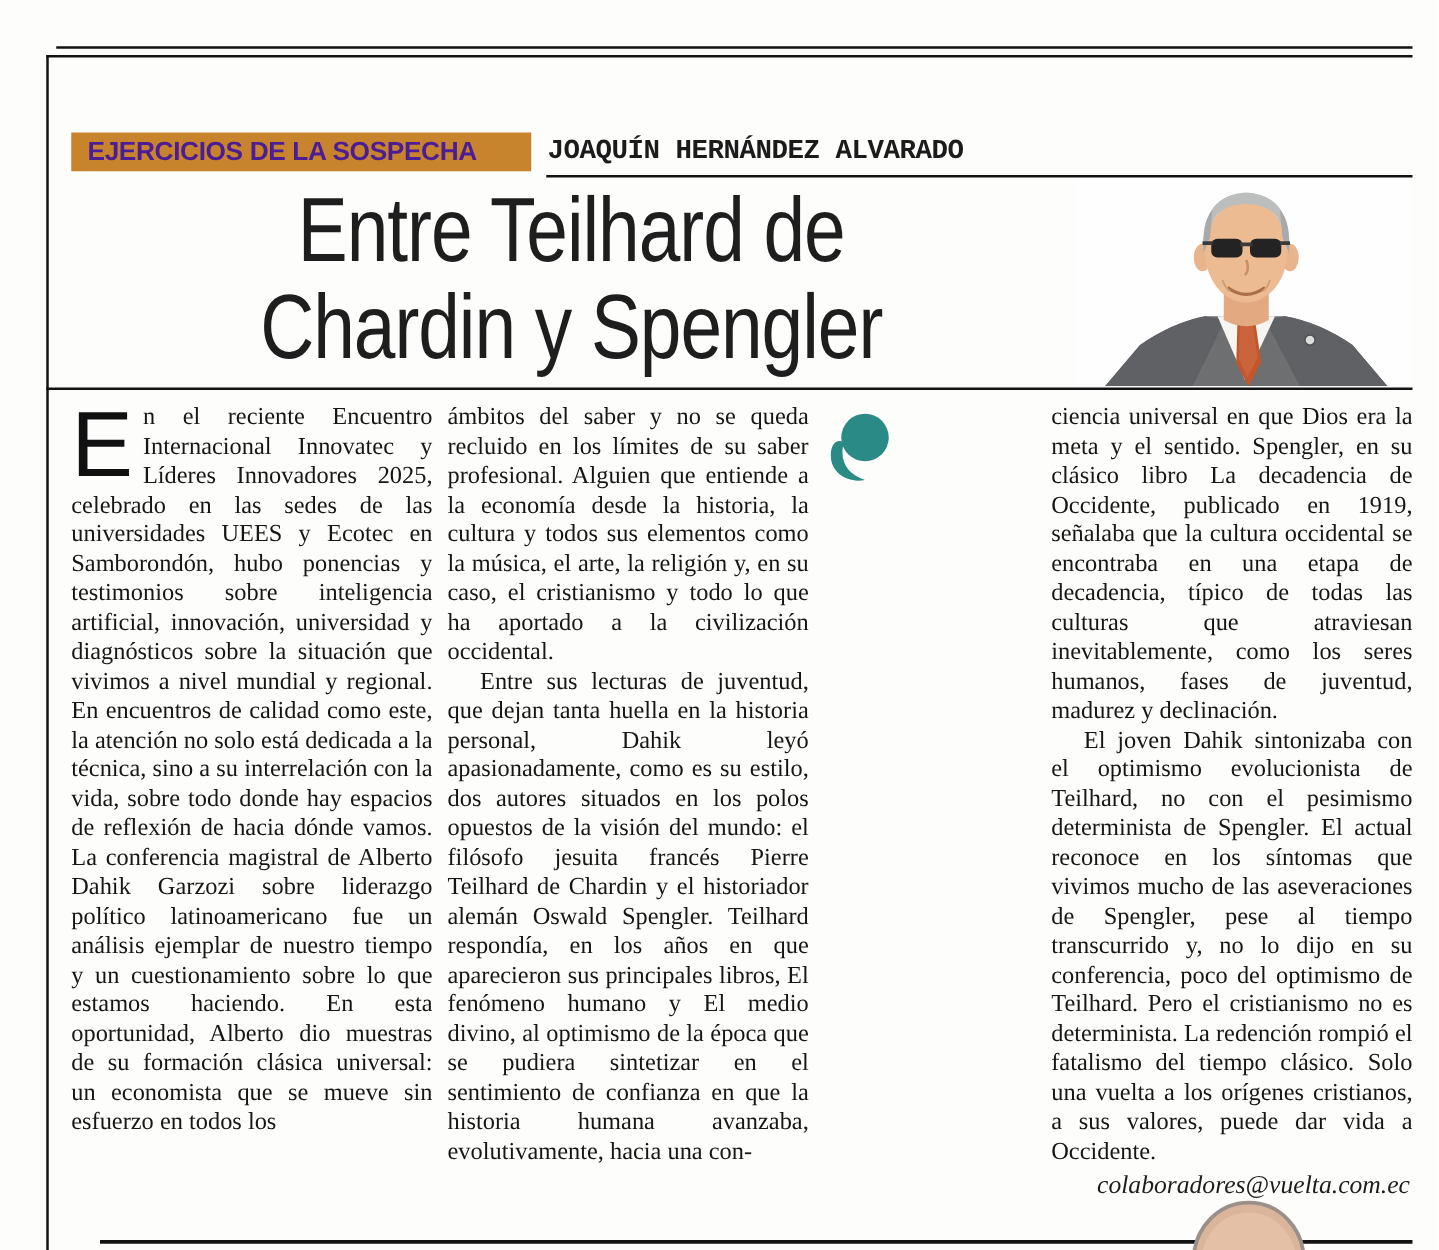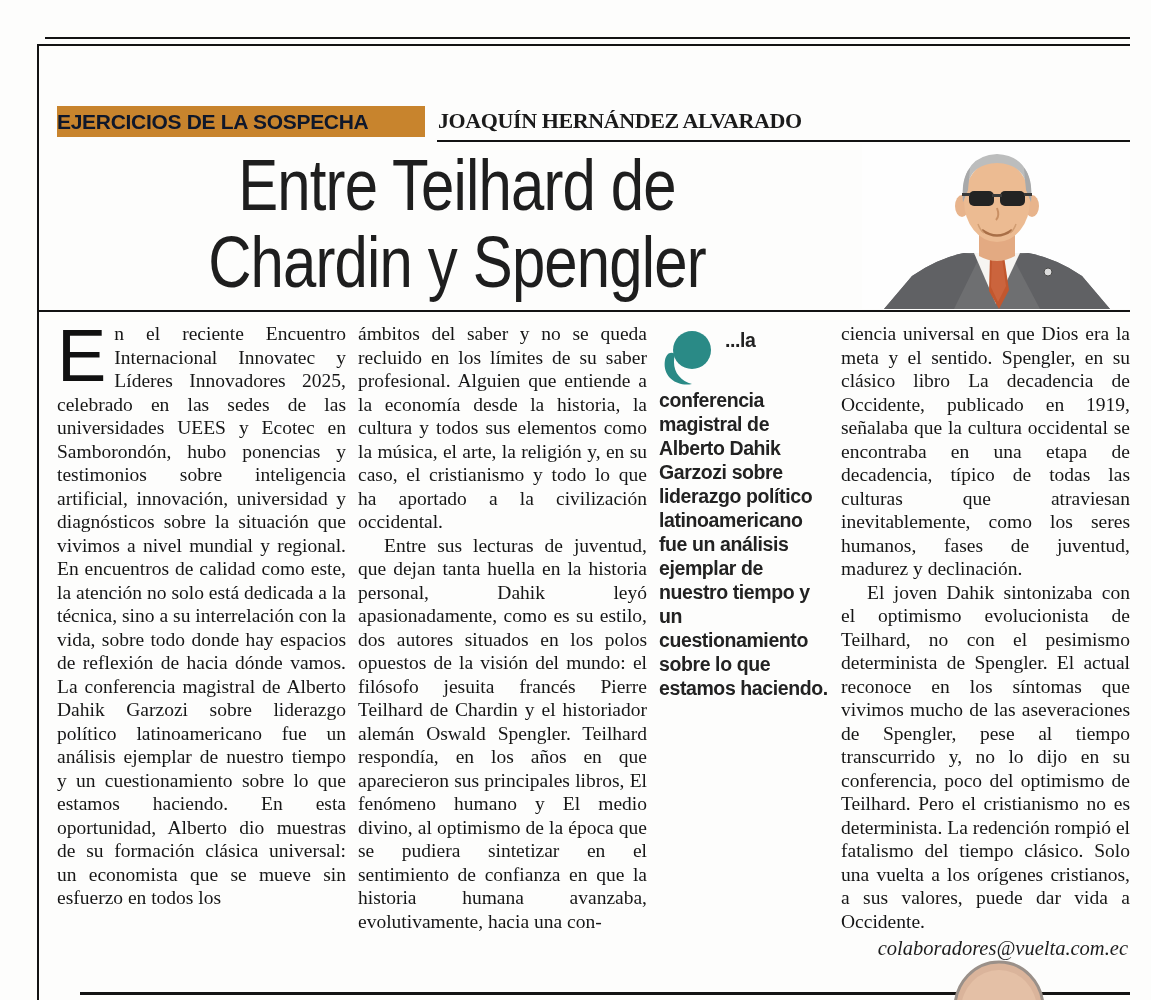--- a/index.html
+++ b/index.html
@@ -10,28 +10,28 @@
   .rule { position: absolute; background: #131313; }
   .top-rule-1   { left: 45px;  top: 37px;  width: 1085px; height: 2px; }
   .top-rule-2   { left: 37px;  top: 44px;  width: 1093px; height: 2px; }
   .left-rule    { left: 37px;  top: 44px;  width: 2px;    height: 956px; }
   .byline-rule  { left: 437px; top: 140px; width: 693px;  height: 2px; }
   .mid-rule     { left: 37px;  top: 310px; width: 1093px; height: 2px; }
   .bottom-rule  { left: 80px;  top: 992px; width: 1050px; height: 3px; z-index: 1; }
 
   .kicker {
     position: absolute; left: 57px; top: 106px; width: 368px; height: 31px;
-    background: #c8842d; color: #0f172a;
+    background: #c8842d; color: #4c1d95;
     font-family: "Liberation Sans", sans-serif; font-weight: 700;
-    font-size: 21px; line-height: 31px; 
+    font-size: 21px; line-height: 31px; padding-left: 13px;
     letter-spacing: -0.3px; white-space: nowrap;
   }
   .byline {
     position: absolute; left: 438px; top: 106px;
-    font-family: Liberation Serif, serif; font-weight: 700;
+    font-family: Liberation Mono, monospace; font-weight: 700;
     font-size: 22px; line-height: 30px; color: #1b1b1b; letter-spacing: -0.4px;
     white-space: nowrap;
   }
 
   .headline {
     position: absolute; left: 57px; top: 146px; width: 800px; height: 160px;
     font-family: "Liberation Sans", sans-serif; font-weight: 400;
     font-size: 73px; line-height: 77px; color: #1e1e1e; text-align: center;
     transform: scaleX(0.82); transform-origin: 50% 50%;
     letter-spacing: -1px; white-space: nowrap;
@@ -132,21 +132,20 @@
     <div class="col">
       <p>ámbitos del saber y  no se queda recluido en los límites de su saber profesional. Alguien que entiende a la economía desde la historia, la cultura y todos sus elementos como la música, el arte, la religión y, en su caso, el cristianismo y todo lo que ha aportado a la civilización occidental.</p>
       <p class="indent">Entre sus lecturas de juventud, que dejan tanta huella en la historia personal, Dahik leyó apasionadamente, como es su estilo, dos autores situados en los polos opuestos de la visión del mundo: el filósofo jesuita francés Pierre Teilhard de Chardin y el historiador alemán Oswald Spengler. Teilhard respondía, en los años en que aparecieron sus principales libros, El fenómeno humano y El medio divino, al optimismo de la época que se pudiera sintetizar en el sentimiento de confianza en que la historia humana avanzaba, evolutivamente, hacia una con-</p>
     </div>
 
     <div class="quote-col">
       <svg class="quote-icon" viewBox="0 0 60 56">
         <circle cx="33" cy="20" r="19" fill="#2a8a86"></circle>
         <path d="M16 24 C12 40 20 50 33 54 C18 57 3 47 6 30 C7.5 24 11 21 16 24 Z" fill="#2a8a86"></path>
       </svg>
-      <span>...la conferencia magistral de Alberto Dahik Garzozi sobre liderazgo político latinoamericano fue un análisis ejemplar de nuestro tiempo y un cuestionamiento sobre lo que estamos haciendo.</span>
     </div>
 
     <div class="col">
       <p>ciencia universal en que Dios era la meta y el sentido. Spengler, en su clásico libro La decadencia de Occidente, publicado en 1919, señalaba que la cultura occidental se encontraba en una etapa de decadencia, típico de todas las culturas que atraviesan inevitablemente, como los seres humanos, fases de juventud, madurez y declinación.</p>
       <p class="indent">El joven Dahik sintonizaba con el optimismo evolucionista de Teilhard, no con el pesimismo determinista de Spengler. El actual reconoce en los síntomas que vivimos mucho de las aseveraciones de Spengler, pese al tiempo transcurrido y, no lo dijo en su conferencia, poco del optimismo de Teilhard. Pero el cristianismo no es determinista. La redención rompió el fatalismo del tiempo clásico. Solo una vuelta a los orígenes cristianos, a sus valores, puede dar vida a Occidente.</p>
       <div class="email">colaboradores@vuelta.com.ec</div>
     </div>
 
   </div>
 

